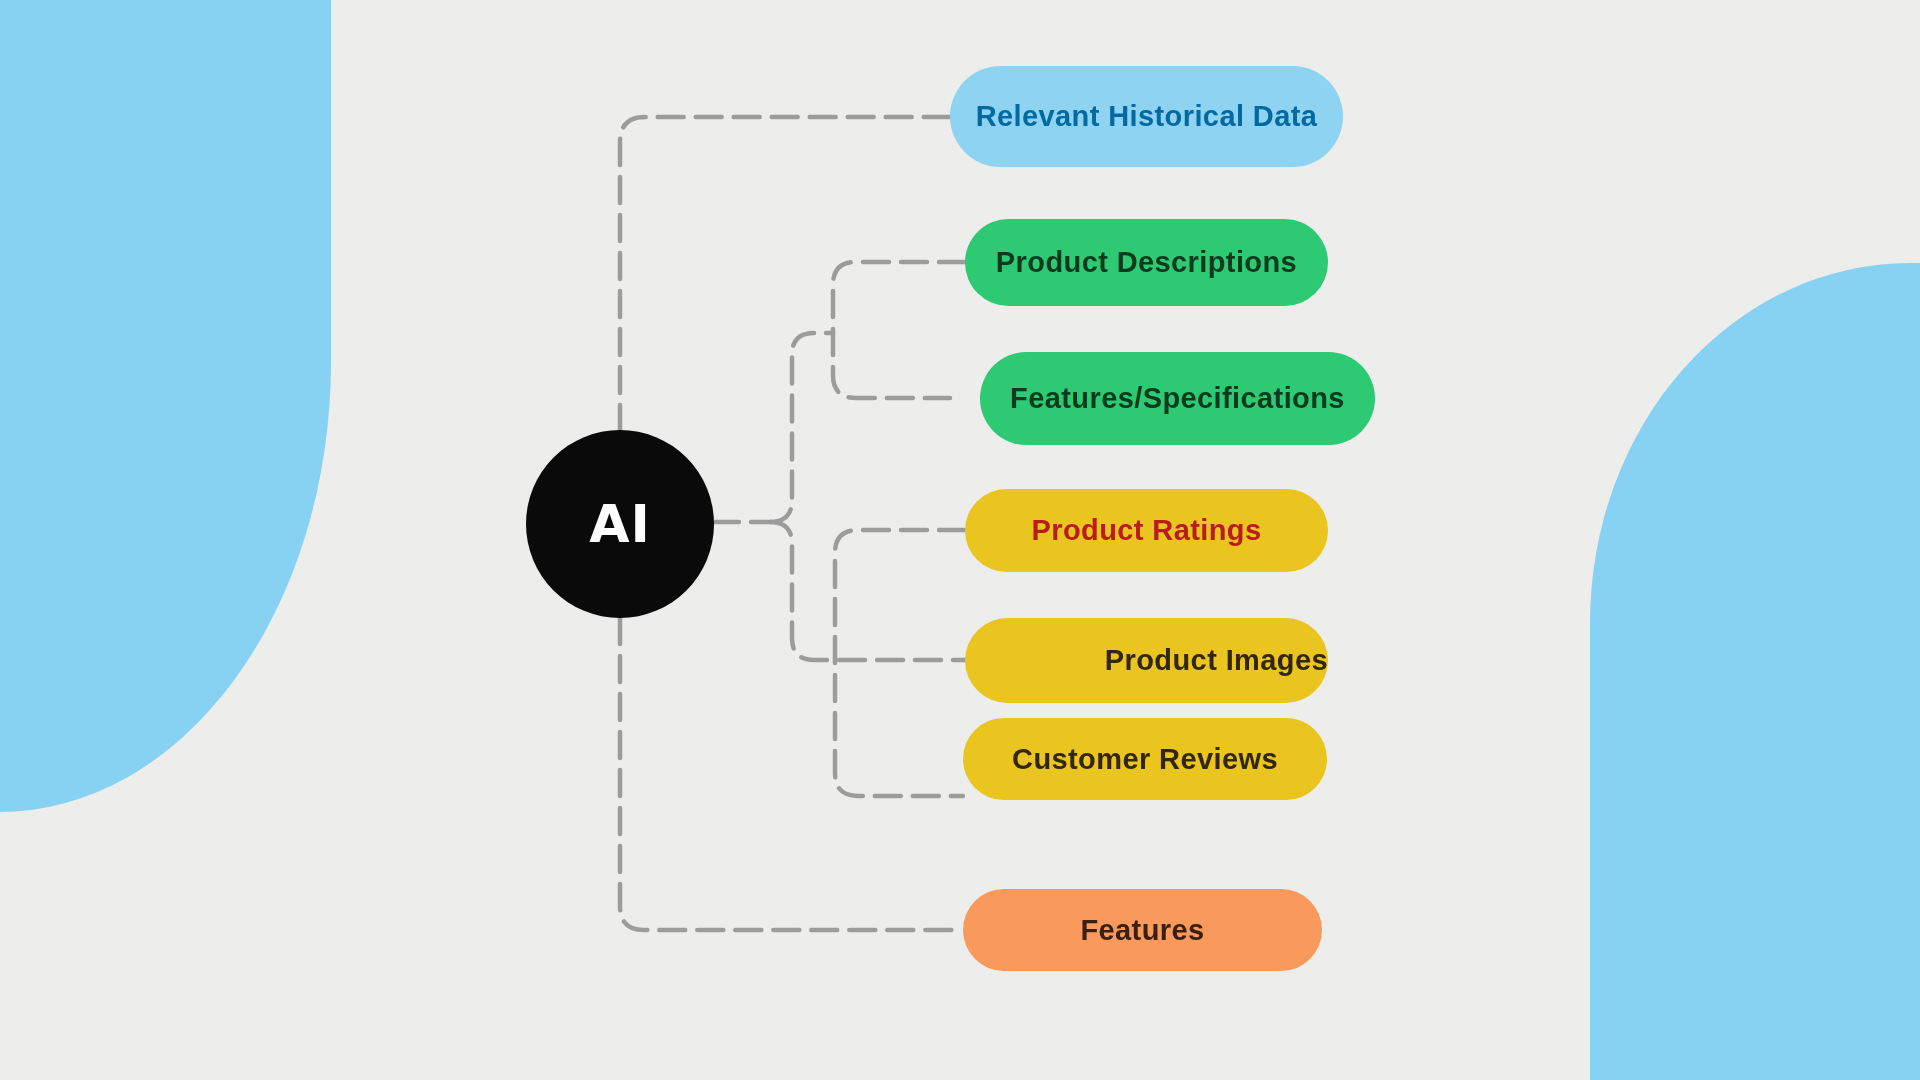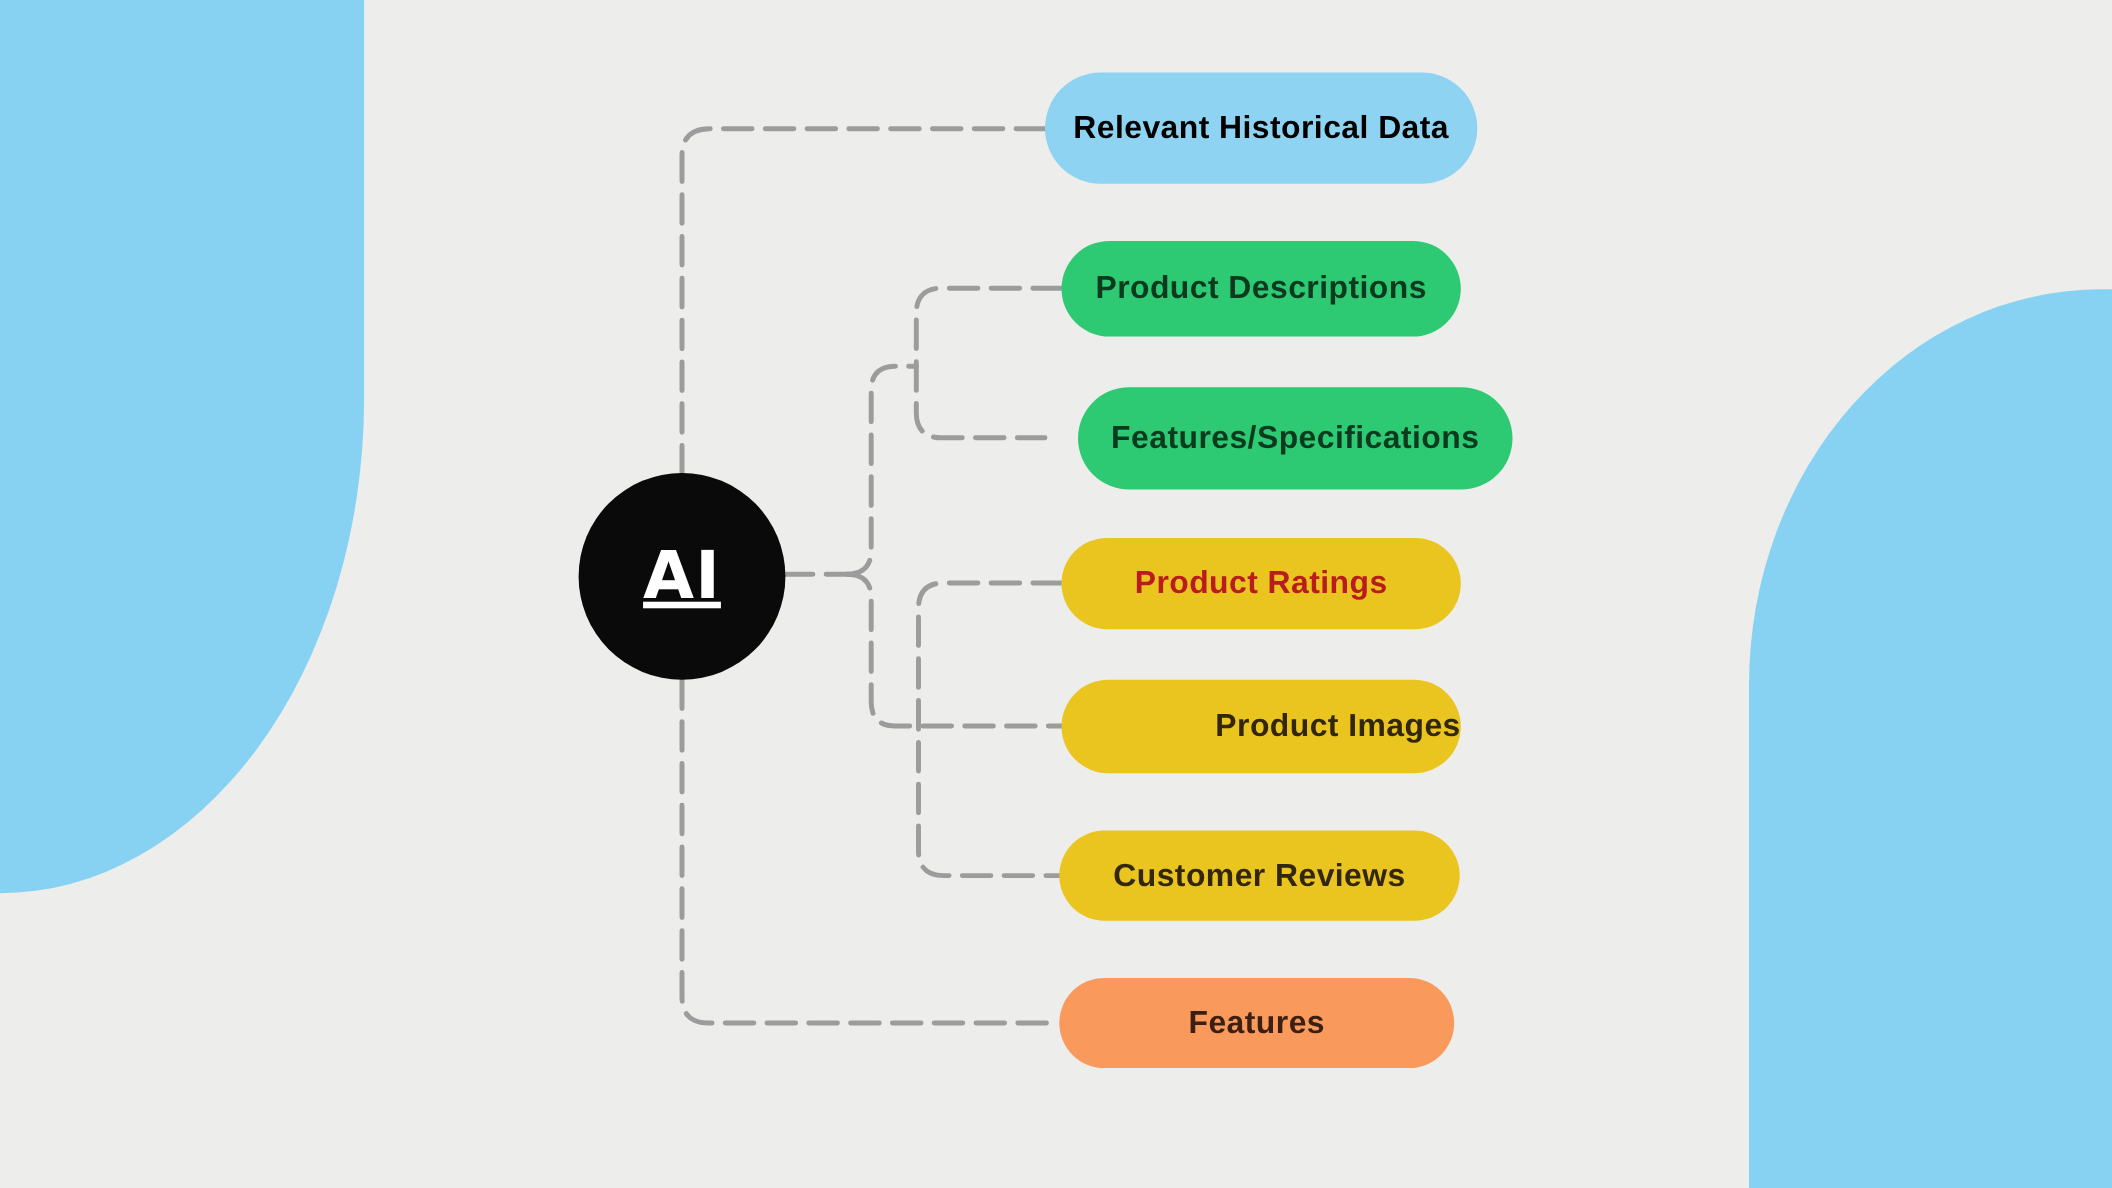--- a/index.html
+++ b/index.html
@@ -68,31 +68,30 @@
     position: absolute;
     left: 526px;
     top: 430px;
     width: 188px;
     height: 188px;
     border-radius: 50%;
     display: flex;
     align-items: center;
     justify-content: center;
     font-family: "DejaVu Sans", sans-serif;
-    font-size: 60px;
+    font-size: 52px;
     font-weight: 700;
     letter-spacing: 1px;
-    text-decoration: underline;
   }
   #node-0 { left: 950px; top:  66px; width: 393px; height: 101px; }
   #node-1 { left: 965px; top: 219px; width: 363px; height:  87px; }
   #node-2 { left: 980px; top: 352px; width: 395px; height:  93px; }
   #node-3 { left: 965px; top: 489px; width: 363px; height:  83px; }
   #node-4 { left: 965px; top: 618px; width: 363px; height:  85px; justify-content: flex-end; }
-  #node-5 { left: 963px; top: 755px; width: 364px; height:  82px; text-align: center; }
+  #node-5 { left: 963px; top: 718px; width: 364px; height:  82px; text-align: center; }
   #node-6 { left: 963px; top: 889px; width: 359px; height:  82px; }
 </style>
 </head>
 <body>
 
 <div class="canvas" style="background: rgb(237, 237, 235);">
 
   <div class="corner-shape corner-tl" style="background: rgb(135, 210, 242);"></div>
   <div class="corner-shape corner-br" style="background: rgb(135, 210, 242);"></div>
 
@@ -103,21 +102,21 @@
     <path class="connector" d="M 770 522 Q 792 522 792 544 L 792 638 Q 792 660 814 660 L 965 660" style="stroke: rgb(156, 156, 156);"></path>
     <path class="connector" d="M 965 262 L 856 262 Q 833 262 833 285 L 833 375 Q 833 398 856 398 L 950 398" style="stroke: rgb(156, 156, 156);"></path>
     <path class="connector" d="M 965 530 L 858 530 Q 835 530 835 553 L 835 773 Q 835 796 858 796 L 963 796" style="stroke: rgb(156, 156, 156);"></path>
     <path class="connector" d="M 620 618 L 620 906 Q 620 930 644 930 L 963 930" style="stroke: rgb(156, 156, 156);"></path>
   </svg>
 
   <div class="center-node" style="background: rgb(10, 10, 10); color: rgb(255, 255, 255);">
     <span>AI</span>
   </div>
 
-  <div class="node" id="node-0" style="background: rgb(143, 211, 242); color: #000000;">
+  <div class="node" id="node-0" style="background: rgb(143, 211, 242); color: #0369a1;">
     <span>Relevant Historical Data</span>
   </div>
 
   <div class="node" id="node-1" style="background: rgb(45, 201, 115); color: rgb(12, 58, 30);">
     <span>Product Descriptions</span>
   </div>
 
   <div class="node" id="node-2" style="background: rgb(45, 201, 115); color: rgb(12, 58, 30);">
     <span>Features/Specifications</span>
   </div>

